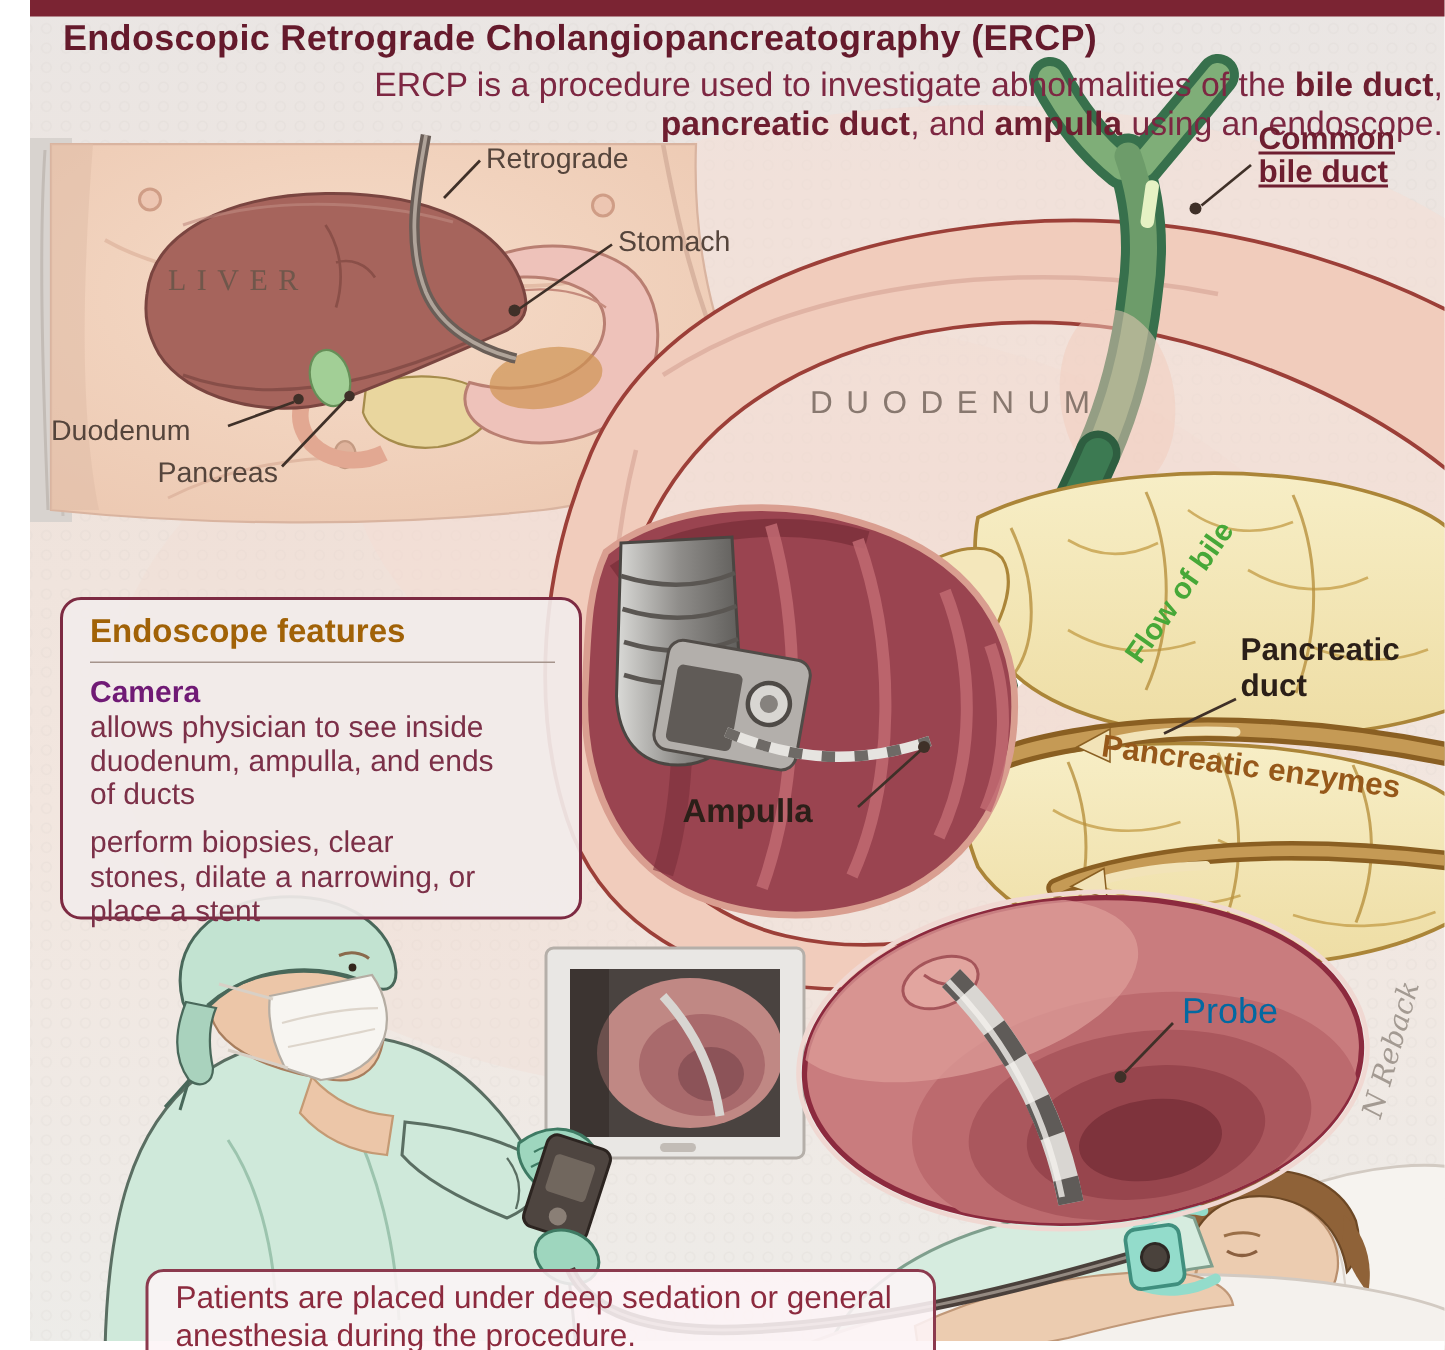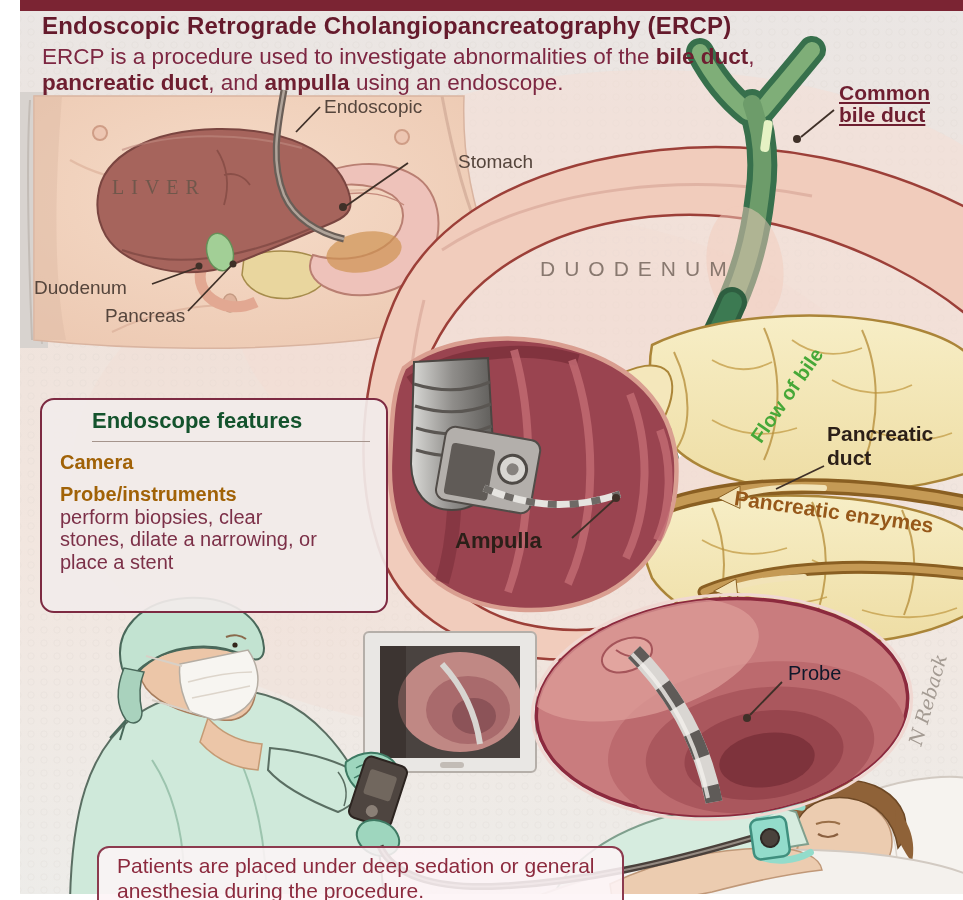--- a/index.html
+++ b/index.html
@@ -14,24 +14,24 @@
   .lab-plain{font-size:19px;color:#55453c;}
   .lab-caps{letter-spacing:7px;font-size:20px;color:rgba(100,84,72,.82);font-family:Liberation Serif, serif;}
   .lab-caps2{letter-spacing:9px;font-size:21px;color:rgba(118,102,93,.85);}
   .lab-bolddark{font-size:22px;font-weight:bold;color:#2b1f18;}
   .lab-maroonbold{font-size:21px;font-weight:bold;color:#6e1e30;white-space:normal;width:105px;line-height:1.04;text-decoration:underline;}
   .lab-green{font-size:20px;font-weight:bold;color:#47a838;transform:rotate(-55deg);}
   .lab-brown{font-size:21px;font-weight:bold;color:#96581a;transform:rotate(8deg);}
   .panel{position:absolute;z-index:4;box-sizing:border-box;}
   .features{left:28px;top:398px;width:348px;height:215px;border:2.5px solid #7d2a42;
             border-radius:14px;background:rgba(242,236,234,.92);padding:8px 16px 10px 18px;}
-  .features .ftitle{font-size:22px;font-weight:bold;color:#14532d;padding-bottom:7px;
-            border-bottom:1.5px solid #a5948c;margin-left:32px;}
+  .features .ftitle{font-size:22px;font-weight:bold;color:#a16207;padding-bottom:7px;
+            border-bottom:1.5px solid #a5948c;}
   .features .fsect{width:272px;font-size:20px;color:#7c3048;line-height:1.14;margin-top:9px;}
-  .features .fsect .fhead{font-weight:bold;color:#a16207;display:block;}
+  .features .fsect .fhead{font-weight:bold;color:#701a75;display:block;}
   .caption{left:85px;top:846px;width:527px;border:2.5px solid #8c3a4e;border-radius:12px;
            background:rgba(253,244,246,.88);padding:6px 14px 8px 18px;
            font-size:21px;color:#8c2a3e;line-height:1.18;z-index:5;}
   .signature{left:893px;top:742px;font-size:19px;font-style:italic;color:#a39a92;
              font-family:"DejaVu Serif",serif;transform:rotate(-74deg);transform-origin:left top;z-index:2;}
 </style>
 </head>
 <body>
 
 <div class="stage">
@@ -346,45 +346,45 @@
     <rect x="0" y="0" width="963" height="900" fill="none"></rect>
     <rect x="0" y="0" width="8" height="900" fill="#ffffff"></rect>
     <rect x="955" y="0" width="8" height="900" fill="#ffffff"></rect>
     <rect x="0" y="894" width="963" height="6" fill="#ffffff"></rect>
     <rect x="8" y="0" width="947" height="11" fill="#7b2433"></rect>
   </g>
 </svg>
 
 <div class="label hdr-title">Endoscopic Retrograde Cholangiopancreatography (ERCP)</div>
 
-<div class="label hdr-sub" style="white-space:normal;width:920px;">
+<div class="label hdr-sub" style="white-space:normal;width:920px;text-align:right;">
   <div><span>ERCP is a procedure used to investigate abnormalities of the </span><span class="b">bile duct</span><span>,</span></div>
   <div><span class="b">pancreatic duct</span><span>, and </span><span class="b">ampulla</span><span> using an endoscope.</span></div>
 </div>
 
-<div class="label lab-plain" style="left:312px;top:96px;">Endoscopic</div>
-<div class="label lab-plain" style="left:400px;top:151px;margin-left:46px;">Stomach</div>
+<div class="label lab-plain" style="left:312px;top:96px;">Retrograde</div>
+<div class="label lab-plain" style="left:400px;top:151px;">Stomach</div>
 <div class="label lab-caps" style="left:100px;top:176px;">LIVER</div>
 <div class="label lab-plain" style="left:22px;top:277px;">Duodenum</div>
 <div class="label lab-plain" style="left:93px;top:305px;">Pancreas</div>
 <div class="label lab-maroonbold" style="left:827px;top:82px;">Common bile duct</div>
 <div class="label lab-caps2" style="left:528px;top:257px;">DUODENUM</div>
 <div class="label lab-green" style="left:700px;top:384px;width:150px;text-align:center;">Flow of bile</div>
 <div class="label lab-bolddark" style="left:815px;top:422px;white-space:normal;width:115px;font-size:21px;">Pancreatic duct</div>
 <div class="label lab-brown" style="left:692px;top:500px;width:260px;text-align:center;">Pancreatic enzymes</div>
 <div class="label lab-bolddark" style="left:443px;top:529px;">Ampulla</div>
-<div class="label" style="left:776px;top:662px;font-size:20px;color:#0f172a;">Probe</div>
+<div class="label" style="left:776px;top:662px;font-size:24px;color:#0369a1;">Probe</div>
 
 <div class="panel features">
   <div class="ftitle">Endoscope features</div>
   <div class="fsect">
     <span class="fhead">Camera</span>
+    <span>allows physician to see inside duodenum, ampulla, and ends of ducts</span>
   </div>
   <div class="fsect">
-    <span class="fhead">Probe/instruments</span>
     <span>perform biopsies, clear stones, dilate a narrowing, or place a stent</span>
   </div>
 </div>
 
 <div class="panel caption">
   <span>Patients are placed under deep sedation or general anesthesia during the procedure.</span>
 </div>
 
 <div class="label signature">N Reback</div>
 

